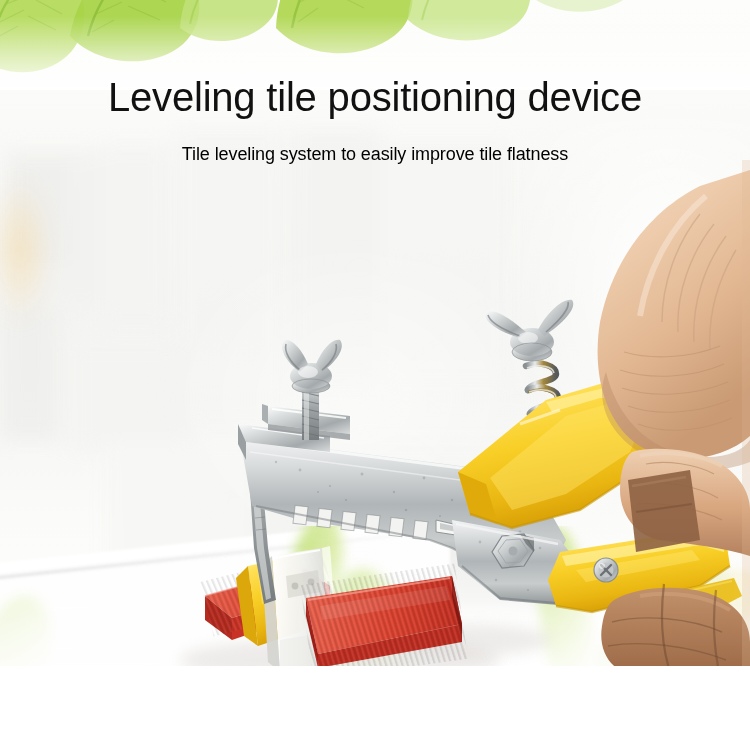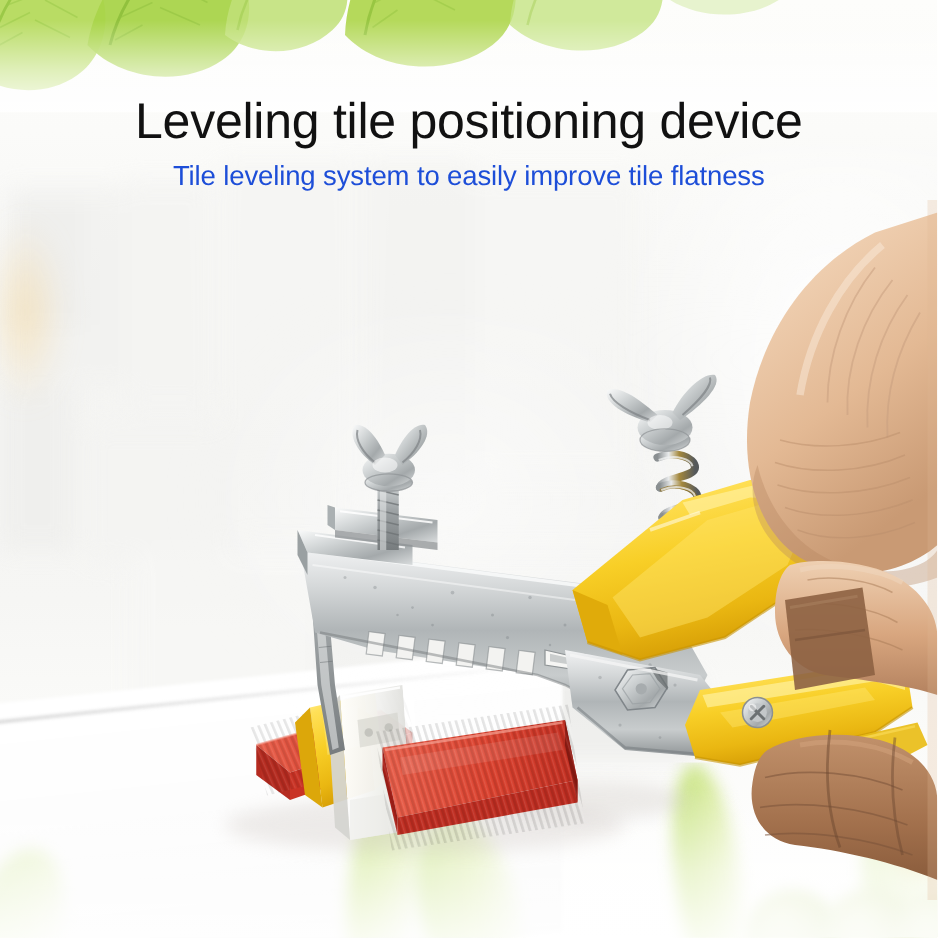--- a/index.html
+++ b/index.html
@@ -1,21 +1,21 @@
 <!DOCTYPE html>
 <html><head>
 <meta charset="utf-8">
 <title>Leveling tile positioning device</title>
 <style>
   html,body{margin:0;padding:0;background:#fff;}
   body{font-family:"Liberation Sans","DejaVu Sans",sans-serif;}
 
   #stage{
     position:relative;
-    width:750px;height:750px;
+    width:750px;height:666px;
     overflow:hidden;
     background:#ffffff;
   }
 
   
   .bg-base{
     position:absolute;inset:0;
     background:
       linear-gradient(to bottom,
         #fdfdfb 0%,
@@ -83,23 +83,23 @@
     position:absolute;left:0;top:0;width:750px;text-align:center;
     z-index:40;pointer-events:none;
   }
   .title{
     margin:0;padding-top:76px;
     font-size:40px;font-weight:400;line-height:1.05;
     color:#111111;letter-spacing:-.2px;
     font-family:"Liberation Sans","DejaVu Sans",sans-serif;
   }
   .subtitle{
-    margin:0;padding-top:11px;
-    font-size:22px;font-weight:400;line-height:1.1;
-    color:#1d4ed8;letter-spacing:-.1px;
+    margin:16px;padding-top:11px;
+    font-size:18px;font-weight:400;line-height:1.1;
+    color:#000000;letter-spacing:-.1px;
     font-family:"Liberation Sans","DejaVu Sans",sans-serif;
   }
 
   
   #product{position:absolute;left:0;top:0;width:750px;height:750px;z-index:20;}
   #product svg{display:block;width:750px;height:750px;}
 
   
   #hand{position:absolute;left:0;top:0;width:750px;height:750px;z-index:25;pointer-events:none;}
   #hand svg{display:block;width:750px;height:750px;}

